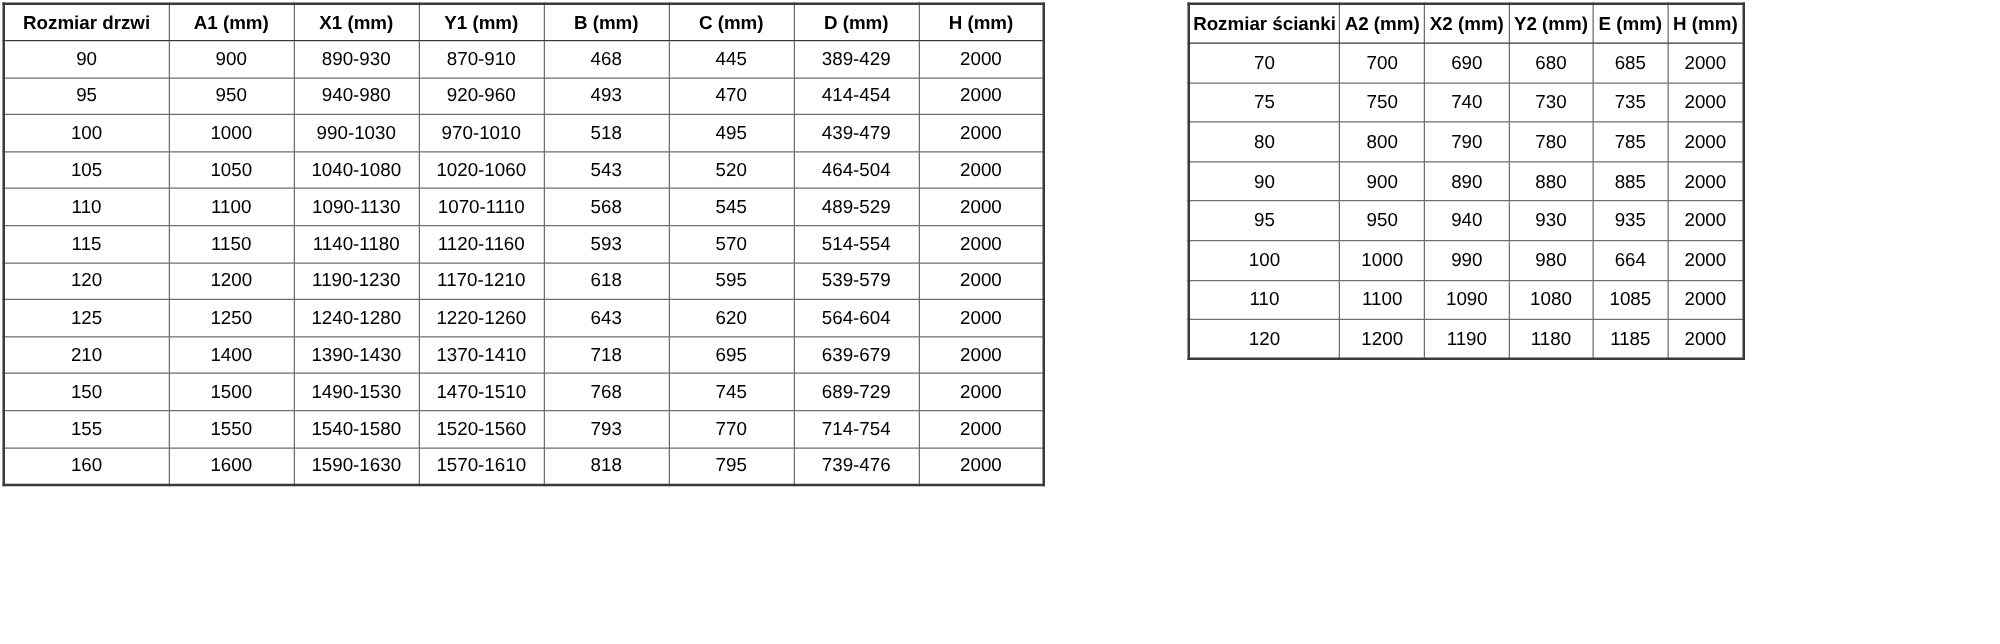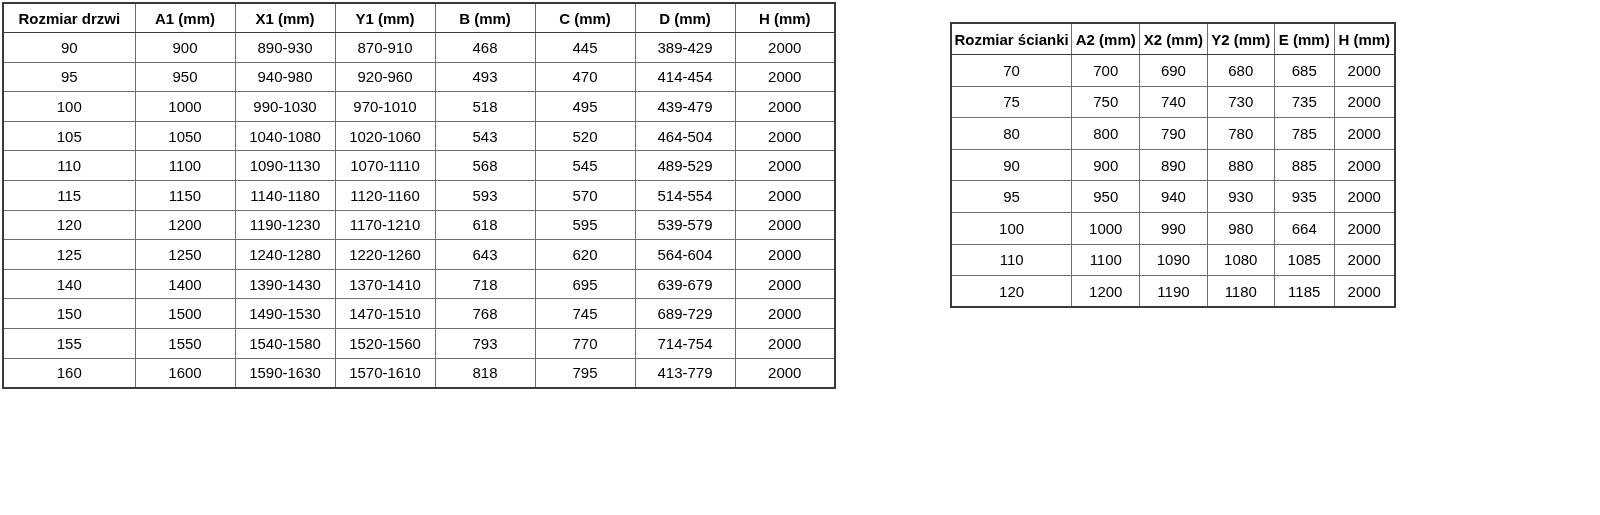--- a/index.html
+++ b/index.html
@@ -24,21 +24,21 @@
   }
   table.tbl {
     position: absolute;
     top: 2px;
     border-collapse: collapse;
     table-layout: fixed;
     border: 2px solid var(--outer-border);
     background: var(--bg-color);
   }
   table.tbl-left  { left: 2px; }
-  table.tbl-right { left: 950px; margin-top: 20px; }
+  table.tbl-right { left: 950px; }
 
   .tbl col        { width: 100px; }
   .tbl col.first  { width: 132px; }
   .tbl-right col  { width: 102px; }
   .tbl-right col.first { width: 132px; }
 
   .tbl th, .tbl td {
     border: 1px solid var(--border-color);
     text-align: center;
     vertical-align: middle;
@@ -155,21 +155,21 @@
           <td>125</td>
           <td>1250</td>
           <td>1240-1280</td>
           <td>1220-1260</td>
           <td>643</td>
           <td>620</td>
           <td>564-604</td>
           <td>2000</td>
         </tr>
         <tr>
-          <td>140</td>
+          <td>210</td>
           <td>1400</td>
           <td>1390-1430</td>
           <td>1370-1410</td>
           <td>718</td>
           <td>695</td>
           <td>639-679</td>
           <td>2000</td>
         </tr>
         <tr>
           <td>150</td>
@@ -191,21 +191,21 @@
           <td>714-754</td>
           <td>2000</td>
         </tr>
         <tr>
           <td>160</td>
           <td>1600</td>
           <td>1590-1630</td>
           <td>1570-1610</td>
           <td>818</td>
           <td>795</td>
-          <td>413-779</td>
+          <td>739-476</td>
           <td>2000</td>
         </tr>
       </tbody>
     </table>
   <table class="tbl tbl-right">
       <colgroup>
         <col class="first">
         <col>
         <col>
         <col>

